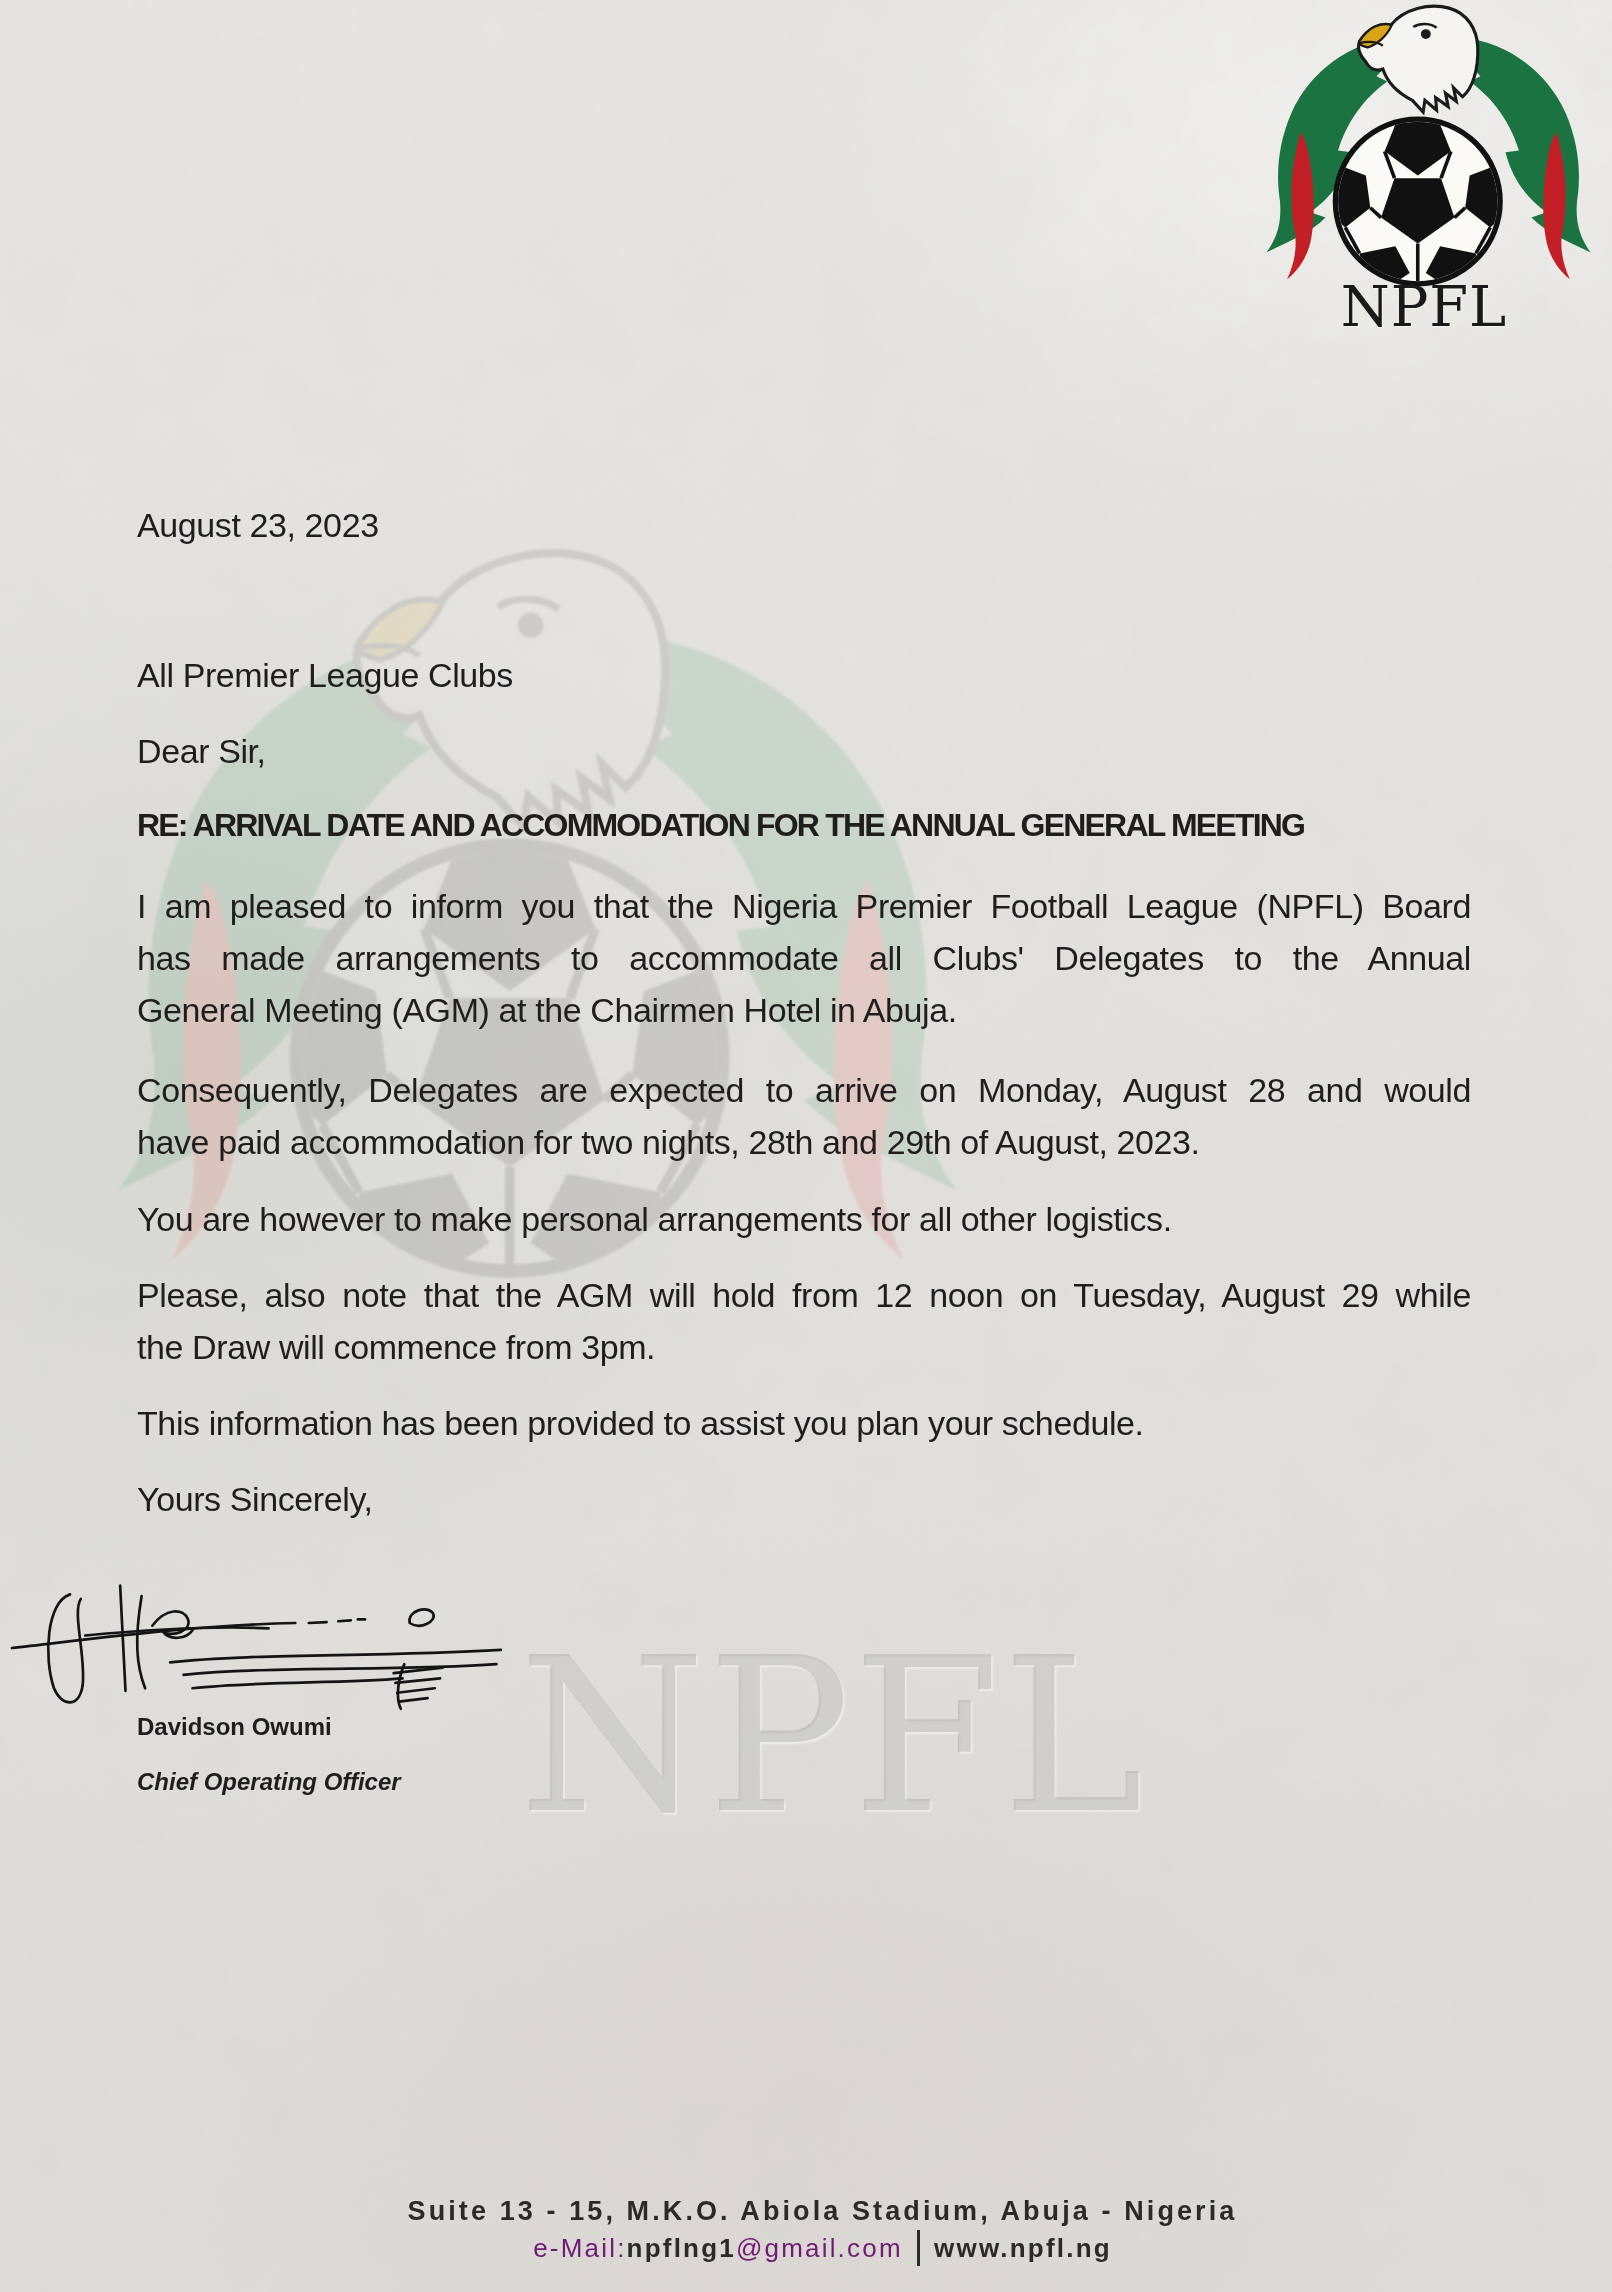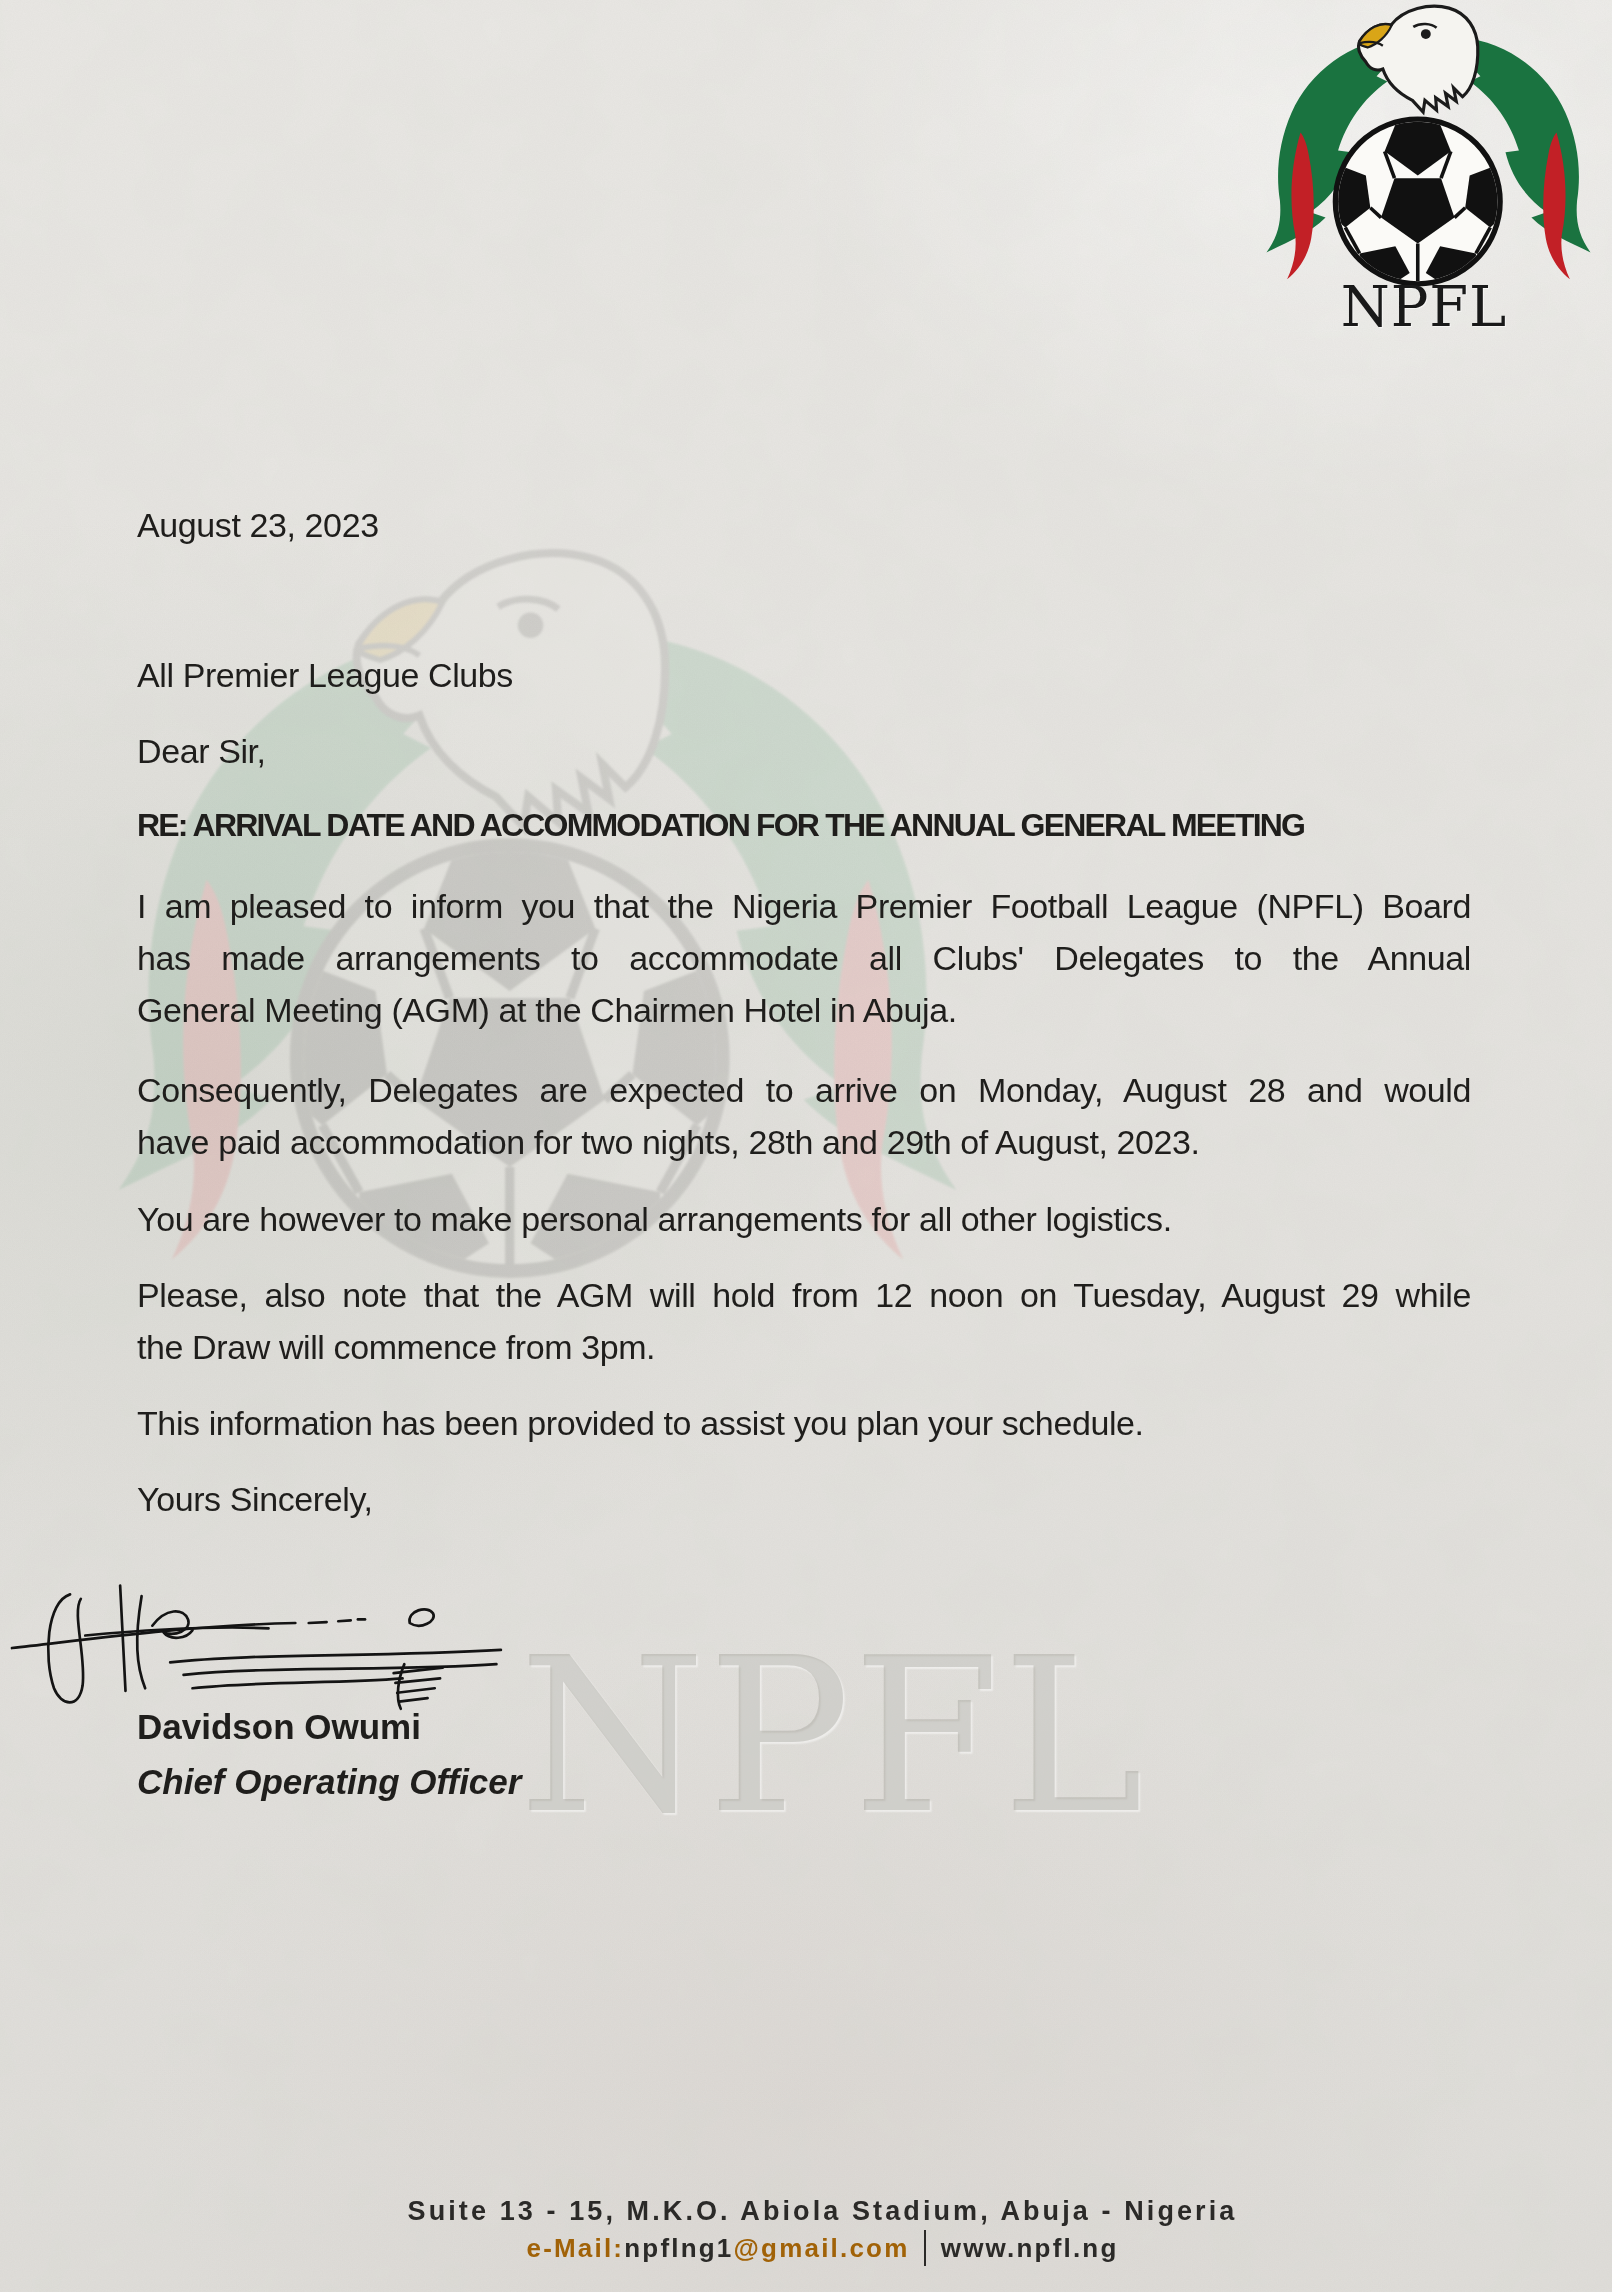--- a/index.html
+++ b/index.html
@@ -37,29 +37,29 @@
   }
   
   .body-col{position:absolute;left:137px;top:499px;width:1334px;font-size:34px;letter-spacing:-0.4px;line-height:52px;}
   .bl{white-space:nowrap;}
   .bold{font-weight:bold;}
   .subject{font-weight:bold;font-size:32px;letter-spacing:-1.8px;}
   .para .line{line-height:52px;text-align:justify;}
   .para .line.jl{text-align-last:justify;}
   
   .signature-svg{position:absolute;left:0;top:1581px;width:537px;height:143px;}
-  .signatory{position:absolute;left:137px;top:1699px;font-size:35px;line-height:55px;}
+  .signatory{position:absolute;left:137px;top:1699px;font-size:24px;line-height:55px;}
   .signatory .name{font-weight:bold;}
   .signatory .title{font-weight:bold;font-style:italic;}
   
   .footer{position:absolute;left:16px;top:2196px;width:100%;text-align:center;color:#2b2a28;}
   .f1{font-weight:bold;font-size:27px;line-height:30px;letter-spacing:3.1px;}
   .f2{font-size:26px;line-height:30px;letter-spacing:2.2px;margin-top:3.6px;}
   .f2 .bd{font-weight:bold;}
-  .f2 .lt{font-weight:bold;color:#a16207;}
+  .f2 .lt{font-weight:normal;color:#701a75;}
   .vbar{display:inline-block;width:2.7px;height:36px;background:#2b2a28;margin:0 14.3px -9px 14.3px;}
 </style>
 </head>
 <body>
 
 <div class="page">
 
   <div class="shade"></div>
   <svg class="noise" xmlns="http://www.w3.org/2000/svg" viewBox="0 0 1801 2560" width="1613" height="2293">
     <filter id="grain">

